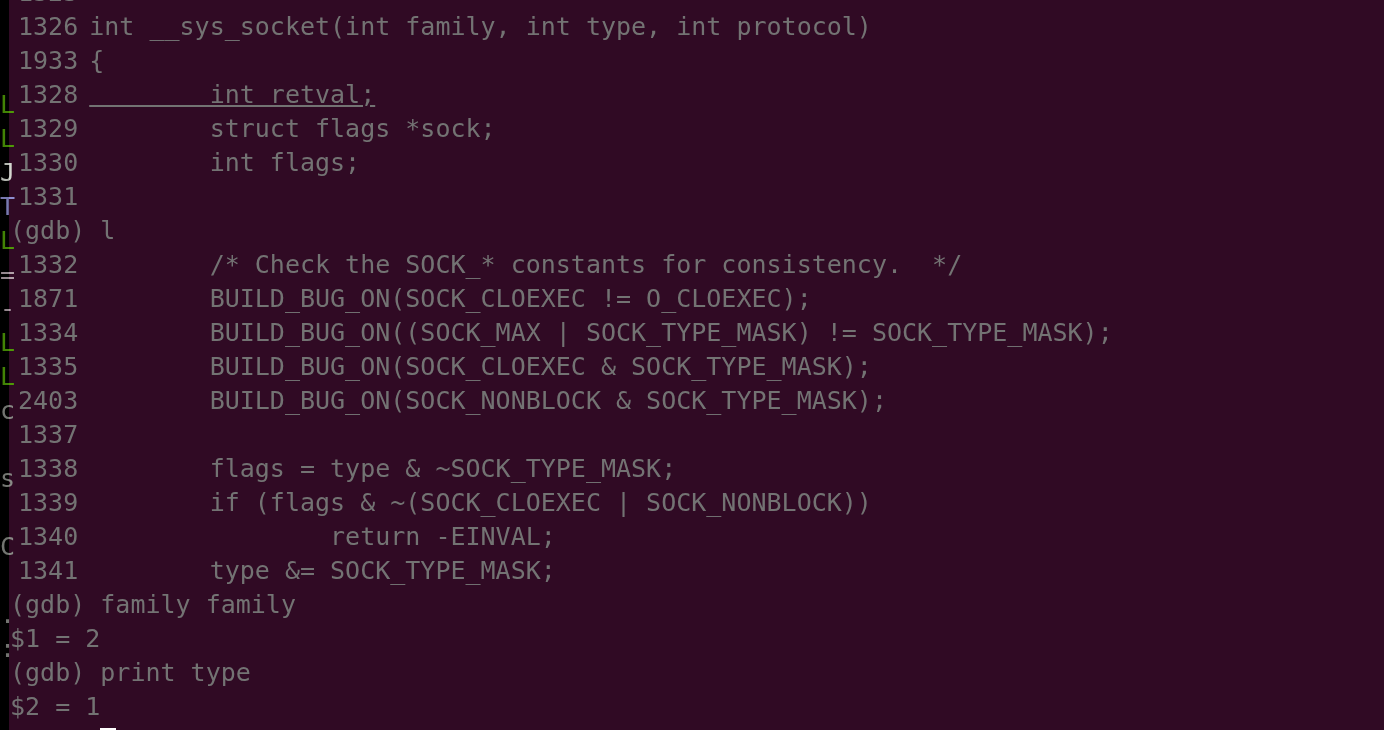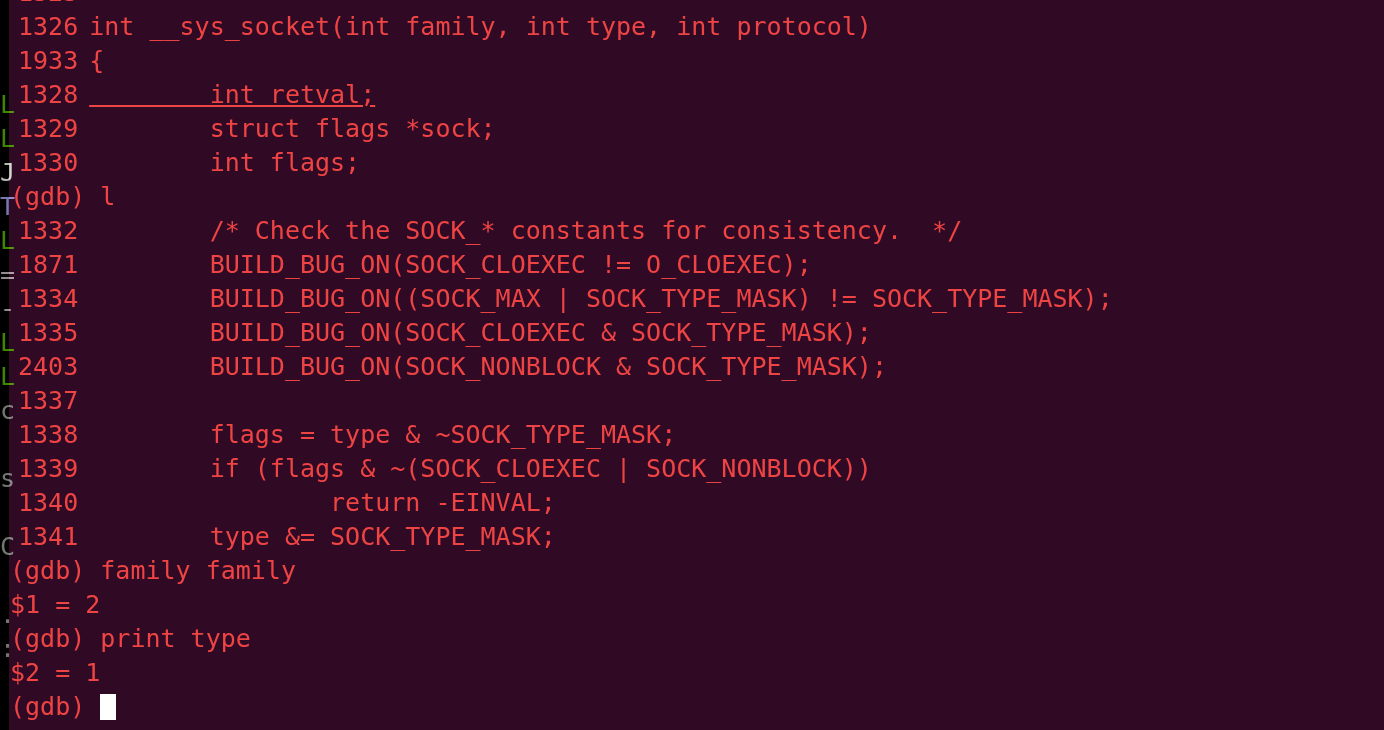--- a/index.html
+++ b/index.html
@@ -70,21 +70,21 @@
     top: -24px;
     width: 1375px;
     z-index: 2;
   }
 
   .row {
     height: 34px;
     line-height: 34px;
     white-space: pre;
     font-size: 25px;
-    color: #ef4444;
+    color: #737373;
     letter-spacing: 0px;
     font-family: "DejaVu Sans Mono", "Liberation Mono", monospace;
   }
   .row .lineno {
     display: inline-block;
     padding-left: 9px;
   }
   .row .code { display: inline; }
   .row.prompt { padding-left: 1px; }
 
@@ -135,20 +135,21 @@
       <div class="frag" style="top: 632px; color: rgb(136, 138, 133);">:</div>
     </div>
 
   <div id="screen">
       <div class="row"><span class="lineno">1325</span><span class="code" style="padding-left: 11px;"></span></div>
       <div class="row"><span class="lineno">1326</span><span class="code" style="padding-left: 11px;">int __sys_socket(int family, int type, int protocol)</span></div>
       <div class="row"><span class="lineno">1933</span><span class="code" style="padding-left: 11px;">{</span></div>
       <div class="row"><span class="lineno">1328</span><span class="code" style="padding-left: 11px; text-decoration: underline;">        int retval;</span></div>
       <div class="row"><span class="lineno">1329</span><span class="code" style="padding-left: 11px;">        struct flags *sock;</span></div>
       <div class="row"><span class="lineno">1330</span><span class="code" style="padding-left: 11px;">        int flags;</span></div>
+      <div class="row"><span class="lineno">1331</span><span class="code" style="padding-left: 11px;"></span></div>
       <div class="row prompt"><span>(gdb) l</span></div>
       <div class="row"><span class="lineno">1332</span><span class="code" style="padding-left: 11px;">        /* Check the SOCK_* constants for consistency.  */</span></div>
       <div class="row"><span class="lineno">1871</span><span class="code" style="padding-left: 11px;">        BUILD_BUG_ON(SOCK_CLOEXEC != O_CLOEXEC);</span></div>
       <div class="row"><span class="lineno">1334</span><span class="code" style="padding-left: 11px;">        BUILD_BUG_ON((SOCK_MAX | SOCK_TYPE_MASK) != SOCK_TYPE_MASK);</span></div>
       <div class="row"><span class="lineno">1335</span><span class="code" style="padding-left: 11px;">        BUILD_BUG_ON(SOCK_CLOEXEC &amp; SOCK_TYPE_MASK);</span></div>
       <div class="row"><span class="lineno">2403</span><span class="code" style="padding-left: 11px;">        BUILD_BUG_ON(SOCK_NONBLOCK &amp; SOCK_TYPE_MASK);</span></div>
       <div class="row"><span class="lineno">1337</span><span class="code" style="padding-left: 11px;"></span></div>
       <div class="row"><span class="lineno">1338</span><span class="code" style="padding-left: 11px;">        flags = type &amp; ~SOCK_TYPE_MASK;</span></div>
       <div class="row"><span class="lineno">1339</span><span class="code" style="padding-left: 11px;">        if (flags &amp; ~(SOCK_CLOEXEC | SOCK_NONBLOCK))</span></div>
       <div class="row"><span class="lineno">1340</span><span class="code" style="padding-left: 11px;">                return -EINVAL;</span></div>

